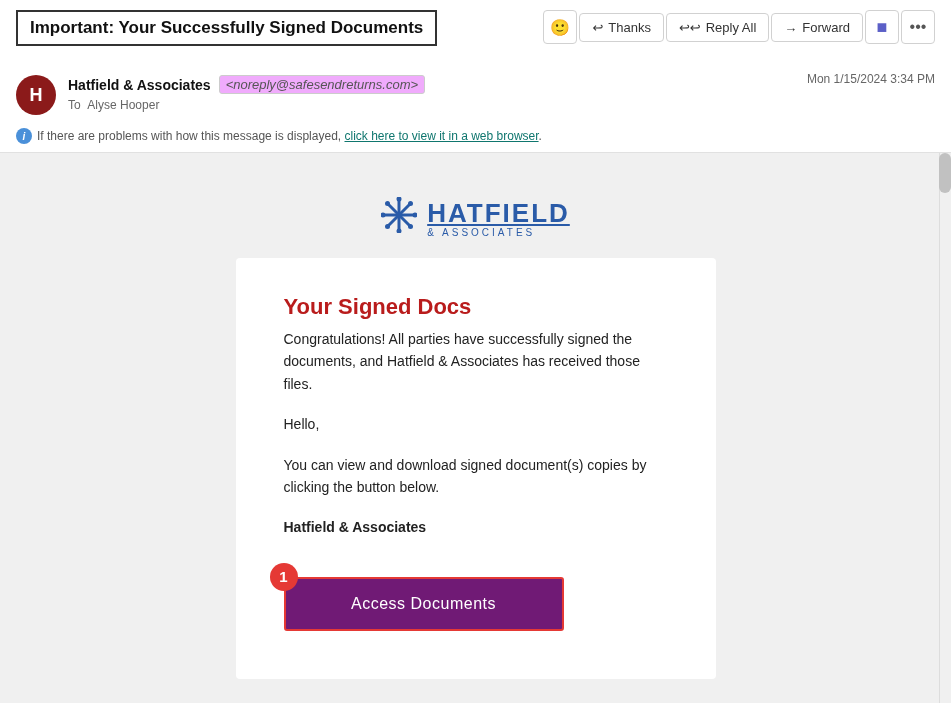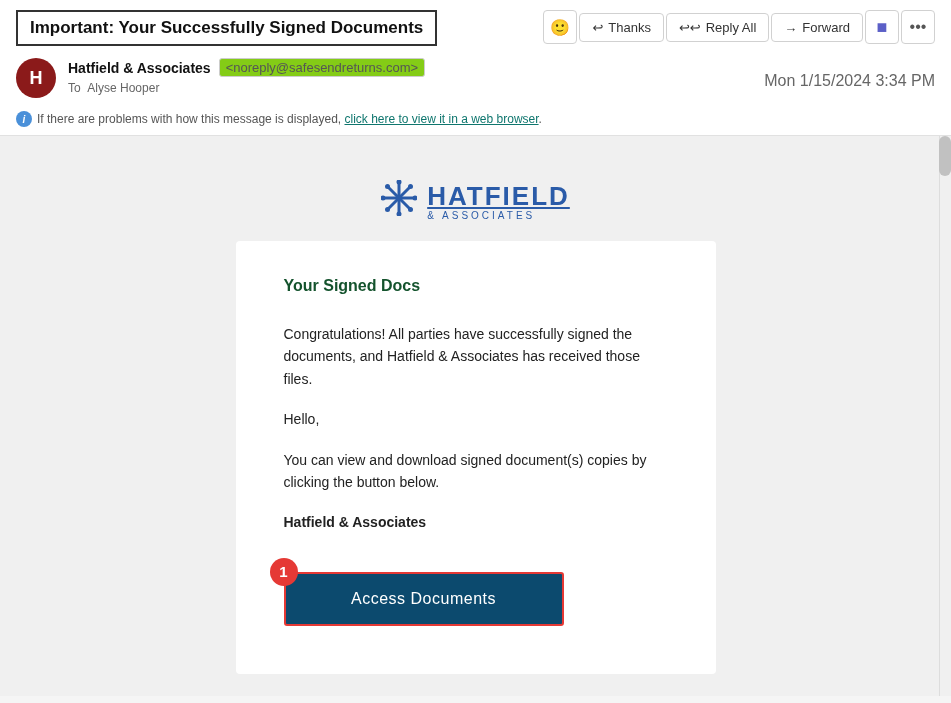--- a/index.html
+++ b/index.html
@@ -18,21 +18,21 @@
       border-bottom: 1px solid #e1e1e1;
     }
 
     .subject-line {
       display: inline-block;
       border: 2px solid #333;
       padding: 6px 12px;
       font-size: 17px;
       font-weight: 600;
       color: #111;
-      margin-bottom: 6px;
+      margin-bottom: 23px;
     }
 
     .toolbar {
       display: flex;
       align-items: center;
       justify-content: flex-end;
       gap: 2px;
       padding-bottom: 8px;
       position: absolute;
       top: 10px;
@@ -104,31 +104,32 @@
       font-weight: 600;
       color: #111;
     }
 
     .sender-email {
       font-size: 13px;
       color: #555;
       border: 1px solid #ccc;
       border-radius: 3px;
       padding: 1px 6px;
-      background: #84cc16;
+      background: #f0abfc;
+      font-style: italic;
     }
 
     .sender-to {
       font-size: 12px;
       color: #666;
       margin-top: 4px;
     }
 
     .timestamp {
-      font-size: 16px;
+      font-size: 12px;
       color: #666;
       position: absolute;
       top: 72px;
       right: 16px;
     }
 
     .info-bar {
       font-size: 12px;
       color: #555;
       padding: 5px 0 8px 0;
@@ -209,24 +210,24 @@
 
     .email-card {
       background: #fff;
       border-radius: 4px;
       padding: 36px 48px 48px 48px;
       margin: 0 auto;
       max-width: 480px;
     }
 
     .email-card-title {
-      font-size: 16px;
+      font-size: 22px;
       font-weight: 700;
-      color: #14532d;
-      margin-bottom: 28px;
+      color: #b91c1c;
+      margin-bottom: 8px;
     }
 
     .email-card-body p {
       font-size: 14px;
       color: #222;
       line-height: 1.6;
       margin-bottom: 18px;
     }
 
     .email-card-body .signature {
@@ -251,21 +252,21 @@
       font-size: 15px;
       font-weight: 700;
       display: flex;
       align-items: center;
       justify-content: center;
       z-index: 10;
     }
 
     .access-btn {
       display: block;
-      background: #0c4a6e;
+      background: #701a75;
       color: #fff;
       font-size: 16px;
       font-weight: 500;
       padding: 16px 60px;
       border: 2.5px solid #e53935;
       border-radius: 3px;
       cursor: pointer;
       text-align: center;
       letter-spacing: 0.5px;
       font-family: 'Segoe UI', Arial, sans-serif;

